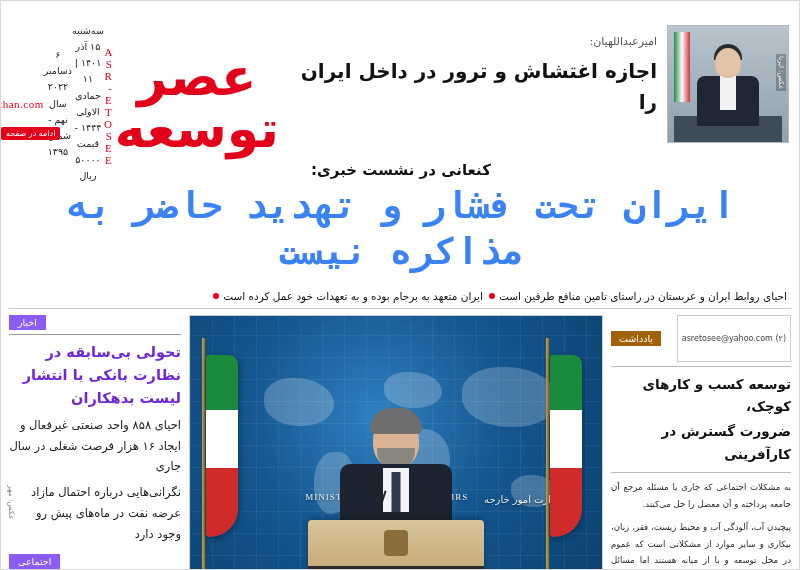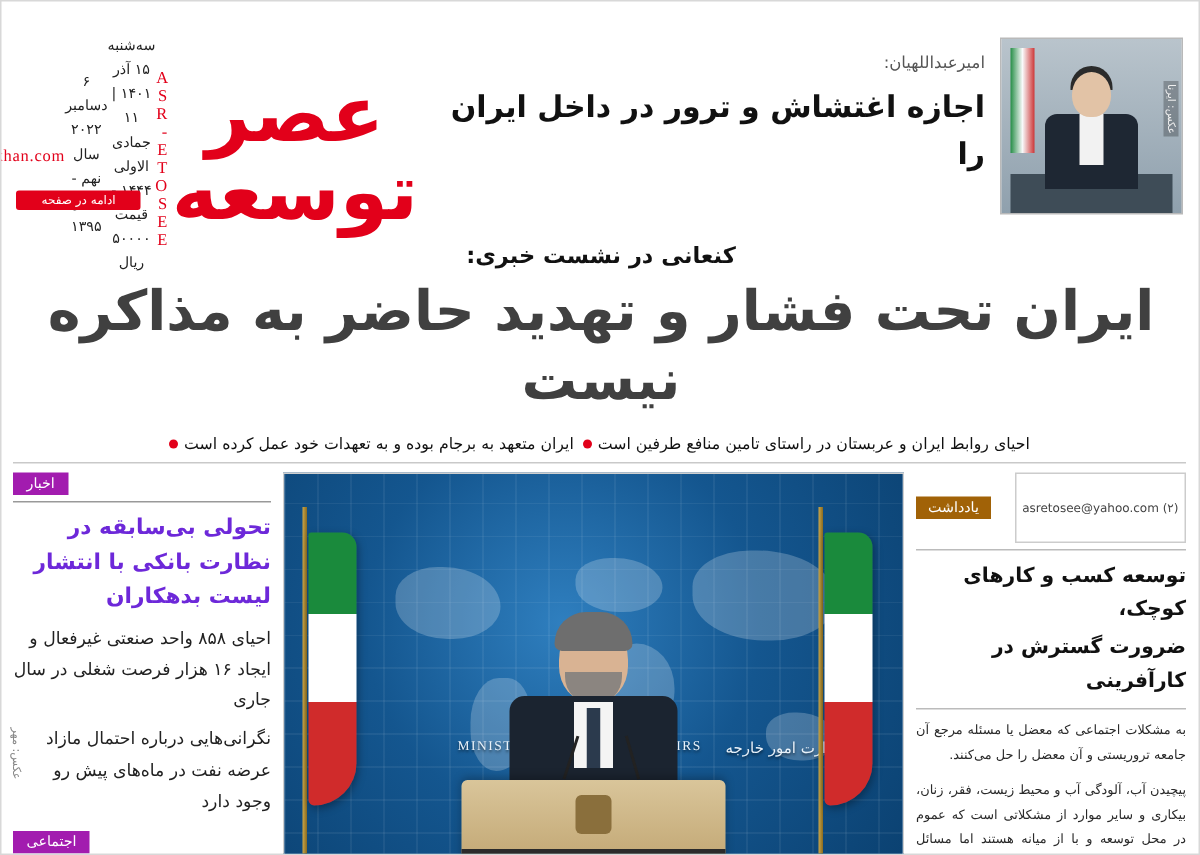--- a/index.html
+++ b/index.html
@@ -115,25 +115,25 @@
              width:26px;height:30px;border-radius:50% 50% 46% 46%; background:#e2c3a6;}
   .tp-hair { position:absolute; left:50%; top:18px; transform:translateX(-50%);
              width:28px;height:16px;border-radius:14px 14px 0 0; background:#2b2b2b;}
   .tp-body { position:absolute; left:50%; top:50px; transform:translateX(-50%);
              width:62px;height:50px;border-radius:8px 8px 0 0; background:#1e2733;}
   .tp-shirt{ position:absolute; left:50%; top:50px; transform:translateX(-50%);
              width:16px;height:34px; background:#f2f2f2;}
   .tp-podium{position:absolute; left:6px; right:6px; bottom:0; height:26px; background:#3e4c57;}
   .side-tab {
     position: absolute;
-    left: 10px; top: 126px;
+    left: 0; top: 126px;
     background: #e2001a;
     color: #fff;
     font-size: 8px;
-    padding: 2px 17px;
+    padding: 2px 5px;
     border-radius: 2px;
   }
   .photo-credit {
     position: absolute;
     right: 2px; top: 28px;
     writing-mode: vertical-rl;
     font-size: 7px;
     color: #f0f0f0;
     background: rgba(0,0,0,.25);
     padding: 2px 1px;
@@ -147,28 +147,29 @@
   }
   .headline-kicker {
     font-size: 15px;
     color: #111;
     font-weight: bold;
     margin-bottom: 6px;
   }
   .headline-main {
     font-size: 37px;
     font-weight: bold;
-    color: #404040;
+    color: #3b82f6;
     line-height: 1.25;
     letter-spacing: -0.5px;
+    font-family: Liberation Mono, monospace;
   }
   .bullets-row {
     display: flex;
     flex-direction: row-reverse;
-    justify-content: center;
+    justify-content: flex-end;
     align-items: center;
     direction: rtl;
     padding: 8px 12px 6px 12px;
     gap: 6px;
   }
   .bullet {
     font-size: 10.5px;
     color: #111;
     display: flex;
     flex-direction: row-reverse;
@@ -193,21 +194,21 @@
     height: 300px;
   }
 
   
   .col-right {
     width: 172px; flex: 0 0 172px;
     direction: rtl; text-align: right;
     position: relative;
   }
   .section-tag {
-    background: #a21caf;
+    background: #8b5cf6;
     color: #fff;
     font-size: 9.5px;
     padding: 2px 9px;
     display: inline-block;
     float: left;
     margin-bottom: 4px;
   }
   .tag-rule { clear: both; height: 1px; background: #999; margin-bottom: 6px; }
   .news-item { margin-bottom: 10px; }
   .news-title {
@@ -432,21 +433,21 @@
     <div class="col-left">
       <div class="edit-head">
         <div class="edit-tag">یادداشت</div>
         <div class="edit-mail">asretosee@yahoo.com (۲)</div>
       </div>
       <div class="edit-rule"></div>
       <div class="edit-title">توسعه کسب و کارهای کوچک،</div>
       <div class="edit-title" style="margin-top:-4px">ضرورت گسترش در کارآفرینی</div>
       <div class="edit-rule"></div>
       <div class="edit-body">
-        <p>به مشکلات اجتماعی که معضل یا مسئله مرجع آن جامعه تروریستی و آن معضل را حل می‌کنند.</p>
+        <p>به مشکلات اجتماعی که جاری یا مسئله مرجع آن جامعه پرداخته و آن معضل را حل می‌کنند.</p>
         <p>پیچیدن آب، آلودگی آب و محیط زیست، فقر، زنان، بیکاری و سایر موارد از مشکلاتی است که عموم در محل توسعه و با از میانه هستند اما مسائل اجتماعی تنها کارهایی کشورهایی در حال توسعه نیست بسیاری از کشورهای توسعه یافته نیز به فراخور شرایط جغرافیایی، سیاسی و اجتماعی مشکلاتی دارند که در برخی موارد لاینحل و وخیم است.</p>
 
       </div>
     </div>
 
     <div class="col-center">
       <div class="map-bg"></div>
       <div class="map-grid"></div>
       <div class="continent c1"></div>
       <div class="continent c2"></div>

